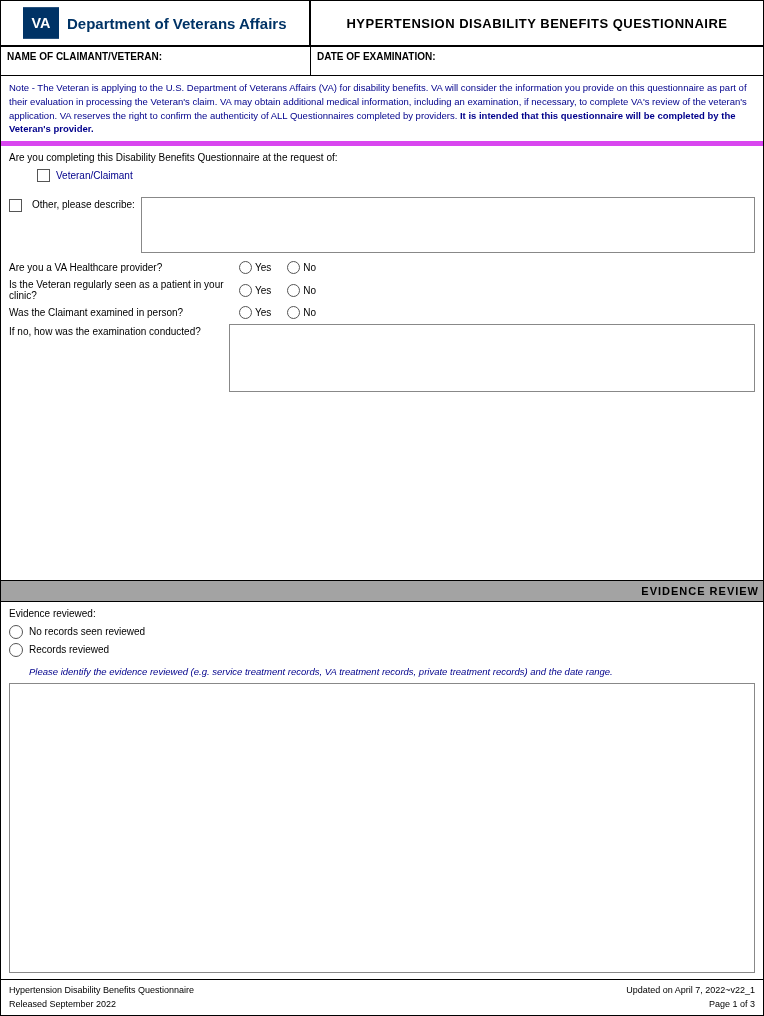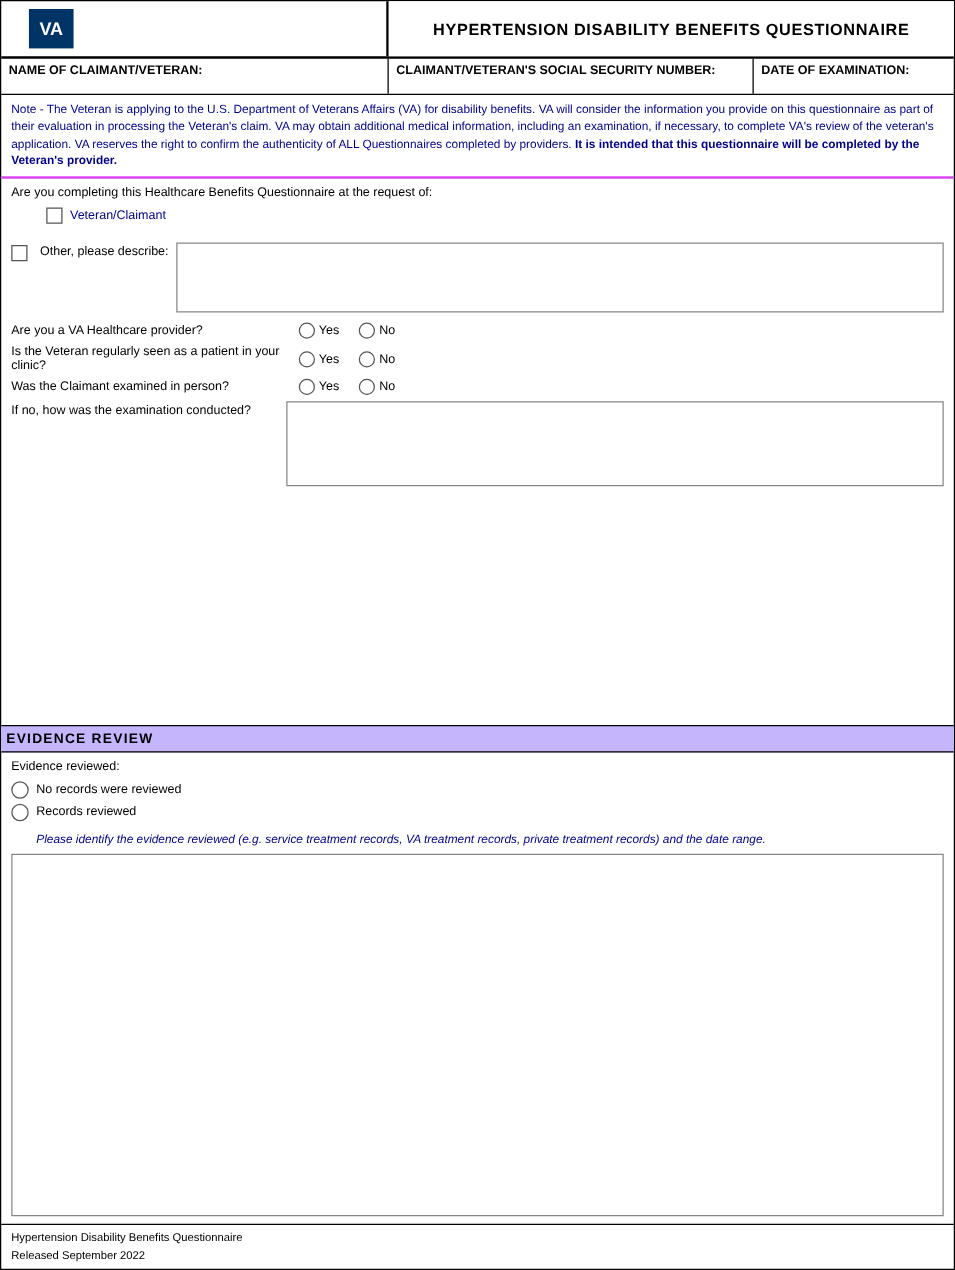--- a/index.html
+++ b/index.html
@@ -78,21 +78,21 @@
     .important-notice {
       border-bottom: 1px solid #000;
       padding: 5px 8px;
       font-size: 10px;
       line-height: 1.4;
     }
     .important-notice .label-important { font-weight: bold; }
     .important-notice .label-bold { font-weight: bold; text-decoration: underline; }
     
     .note-section {
-      border-bottom: 2px solid #d946ef;
+      border-bottom: 5px solid #d946ef;
       padding: 5px 8px;
       font-size: 9.5px;
       line-height: 1.45;
       color: #00008B;
     }
     .note-section .bold-text { font-weight: bold; }
     
     .body-content {
       flex: 1;
       padding: 6px 8px;
@@ -189,22 +189,22 @@
     }
     .ifno-textarea {
       flex: 1;
       height: 68px;
       border: 1px solid #888;
       resize: none;
       font-size: 10px;
     }
     
     .section-header {
-      background: #c4b5fd;
-      text-align: left;
+      background: #a3a3a3;
+      text-align: right;
       font-size: 11px;
       font-weight: bold;
       padding: 4px;
       border-top: 1px solid #000;
       border-bottom: 1px solid #000;
       letter-spacing: 1px;
     }
     .evidence-section {
       padding: 6px 8px;
     }
@@ -267,47 +267,45 @@
 
 <div class="page">
 
   <div class="header">
     <div class="header-left">
 
       <svg class="va-logo" viewBox="0 0 50 44" xmlns="http://www.w3.org/2000/svg">
         <rect width="50" height="44" fill="#003366"></rect>
         <text x="50%" y="55%" dominant-baseline="middle" text-anchor="middle" fill="white" font-size="20" font-weight="bold" font-family="Arial">VA</text>
       </svg>
+      <span class="header-dept">Department of Veterans Affairs</span>
     </div>
     <div class="header-right">
       <span class="header-title">HYPERTENSION DISABILITY BENEFITS QUESTIONNAIRE</span>
     </div>
   </div>
 
   <div class="claimant-row">
     <div class="claimant-cell name">
       <span>NAME OF CLAIMANT/VETERAN:</span>
     </div>
-    <div class="claimant-cell ssn">
-      <span>CLAIMANT/VETERAN'S SOCIAL SECURITY NUMBER:</span>
-    </div>
     <div class="claimant-cell date">
       <span>DATE OF EXAMINATION:</span>
     </div>
   </div>
 
 
   <div class="note-section">
     <span>Note - The Veteran is applying to the U.S. Department of Veterans Affairs (VA) for disability benefits. VA will consider the information you provide on this questionnaire as part of their evaluation in processing the Veteran's claim.  VA may obtain additional medical information, including an examination, if necessary, to complete VA's review of the veteran's application.  VA reserves the right to confirm the authenticity of ALL Questionnaires completed by providers. </span><span class="bold-text">It is intended that this questionnaire will be completed by the Veteran's provider.</span>
   </div>
 
   <div class="body-content">
 
     <div class="question-section">
-      <div class="question-text">Are you completing this Healthcare Benefits Questionnaire at the request of:</div>
+      <div class="question-text">Are you completing this Disability Benefits Questionnaire at the request of:</div>
 
       <div class="checkbox-row">
         <div class="checkbox-box"></div>
         <span class="checkbox-label">Veteran/Claimant</span>
       </div>
 
       <div class="other-row">
         <div style="display:flex;align-items:flex-start;padding-top:2px;margin-right:4px;">
           <div class="checkbox-box"></div>
         </div>
@@ -367,33 +365,37 @@
 
   <div class="section-header">
     <span>EVIDENCE REVIEW</span>
   </div>
 
   <div class="evidence-section">
     <div class="evidence-label">Evidence reviewed:</div>
 
     <div class="radio-block">
       <div class="radio-circle-lg"></div>
-      <span class="radio-block-label">No records were reviewed</span>
+      <span class="radio-block-label">No records seen reviewed</span>
     </div>
 
     <div class="radio-block">
       <div class="radio-circle-lg"></div>
       <span class="radio-block-label">Records reviewed</span>
     </div>
 
     <div class="evidence-identify-text">Please identify the evidence reviewed (e.g. service treatment records, VA treatment records, private treatment records) and the date range.</div>
 
     <textarea class="evidence-textarea" style=""></textarea>
   </div>
 
   <div class="footer">
     <div class="footer-left">
       <div>Hypertension Disability Benefits Questionnaire</div>
       <div>Released September 2022</div>
     </div>
+    <div class="footer-right">
+      <div>Updated on April 7, 2022~v22_1</div>
+      <div>Page 1 of 3</div>
+    </div>
   </div>
 
 </div>
 
 </body></html>

